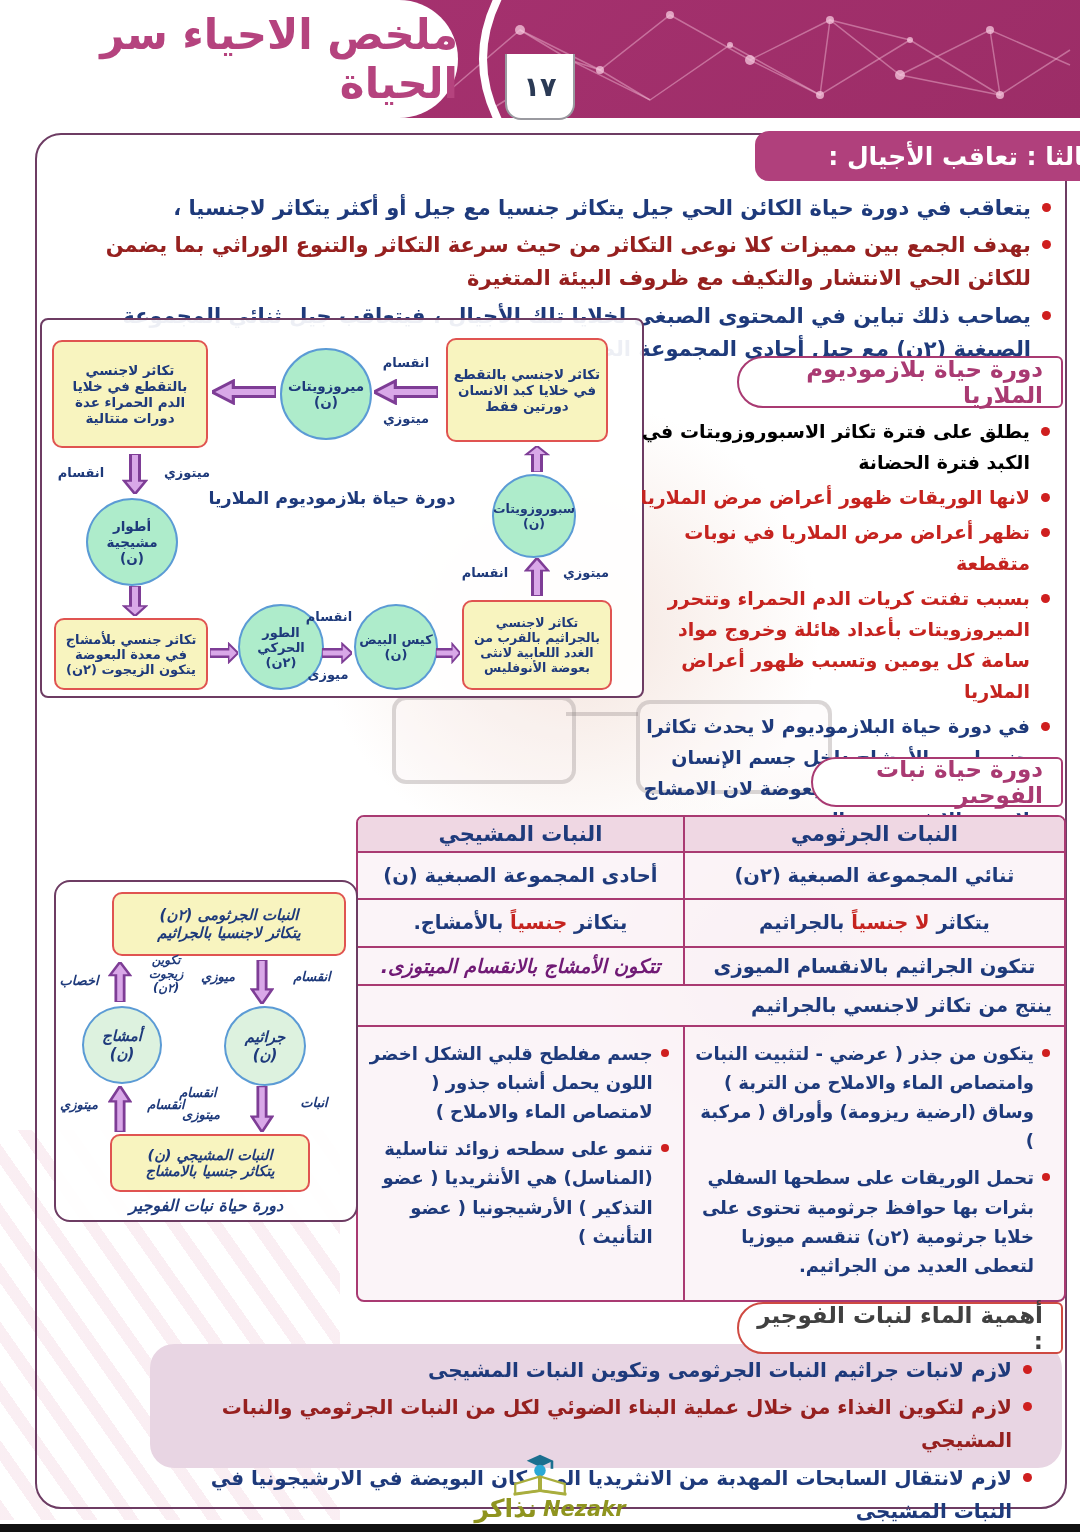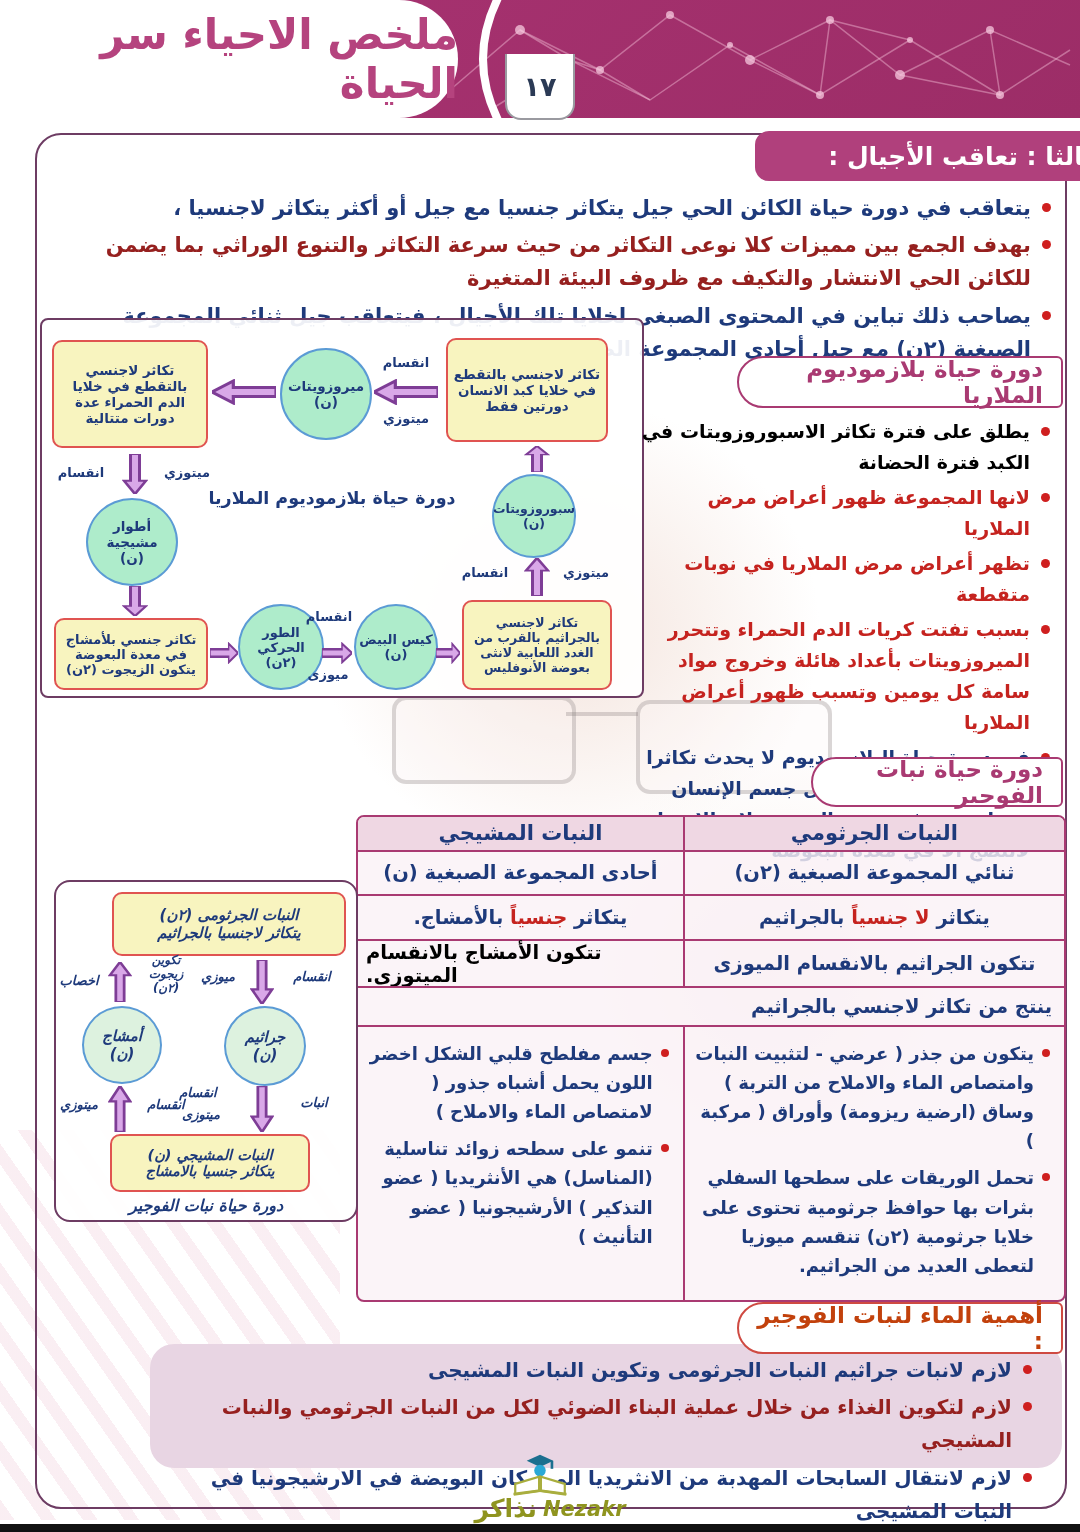--- a/index.html
+++ b/index.html
@@ -32,21 +32,21 @@
 
   
   .main-box{left:35px;top:133px;width:1028px;height:1372px;border:2.5px solid #6d3c63;border-radius:26px;}
   .bottom-bar{left:0;top:1524px;width:1080px;height:8px;background:#121212;}
 
   
   .sec-solid{background:#b0407c;border-radius:14px;color:#fff;font-size:25px;display:flex;align-items:center;
              padding:0 18px;z-index:3;}
   .sec-outline{background:#fff;border:2.5px solid #a93a72;border-radius:26px 6px 6px 26px;color:#a93a72;
                font-size:23px;display:flex;align-items:center;padding:0 18px;z-index:3;}
-  .sec-outline.red{border-color:#cf4a42;color:#c2410c;}
+  .sec-outline.red{border-color:#cf4a42;color:#404040;}
 
   
   ul.blist{list-style:none;margin:0;padding:0;}
   ul.blist li{position:relative;padding-right:24px;margin-bottom:4px;}
   ul.blist .dot{position:absolute;right:4px;top:11px;width:9px;height:9px;border-radius:50%;background:#cf1f1f;}
   .fs21{font-size:21px;line-height:1.58;}
   .fs19{font-size:19px;line-height:1.63;}
   .fs20{font-size:20px;line-height:1.66;}
 
   
@@ -247,21 +247,21 @@
   </div>
 
   <div class="abs sec-outline" style="left:737px;top:356px;width:326px;height:52px;box-sizing:border-box;">
     <span>دورة حياة بلازموديوم الملاريا</span>
   </div>
 
   <ul class="abs blist fs19" style="left:636px;top:416px;width:418px;z-index:2;">
     <li><span class="dot"></span>
       <span style="color: #000000;">يطلق على فترة تكاثر الاسبوروزويتات في الكبد فترة الحضانة</span></li>
     <li><span class="dot"></span>
-      <span style="color: rgb(197, 35, 31);">لانها المجموعة ظهور أعراض مرض الملاريا</span></li>
+      <span style="color: rgb(197, 35, 31);">لانها الوريقات ظهور أعراض مرض الملاريا</span></li>
     <li><span class="dot"></span>
       <span style="color: rgb(197, 35, 31);">تظهر أعراض مرض الملاريا في نوبات متقطعة</span></li>
     <li><span class="dot"></span>
       <span style="color: rgb(197, 35, 31);">بسبب تفتت كريات الدم الحمراء وتتحرر الميروزويتات بأعداد هائلة وخروج مواد سامة كل يومين وتسبب ظهور أعراض الملاريا</span></li>
     <li><span class="dot"></span>
       <span style="color: rgb(30, 58, 123);">في دورة حياة البلازموديوم لا يحدث تكاثرا جنسيا بين الأمشاج داخل جسم الإنسان بينما يحدث في معدة البعوضة لان الامشاج لاتنضج الا في معدة البعوضة</span></li>
   </ul>
 
   <div class="abs sec-outline" style="left:811px;top:757px;width:252px;height:50px;box-sizing:border-box;">
     <span>دورة حياة نبات الفوجير</span>
@@ -290,21 +290,21 @@
         </div>
       <div class="tcell c-l">
         <span><span style="color: rgb(30, 58, 123);">يتكاثر </span><span style="color: rgb(197, 35, 31);">جنسياً </span><span style="color: rgb(30, 58, 123);">بالأمشاج.</span></span>
         </div>
     </div>
     <div class="trow" style="height:45px;">
       <div class="tcell c-r">
         <span><span style="color: rgb(30, 58, 123);">تتكون الجراثيم بالانقسام الميوزى</span></span>
         </div>
       <div class="tcell c-l">
-        <span><span style="color: #000000;">تتكون الأمشاج بالانقسام الميتوزى.</span></span>
+        <span><span style="color: #701a75; font-style: italic;">تتكون الأمشاج بالانقسام الميتوزى.</span></span>
         </div>
     </div>
     <div class="trow" style="height:47px;">
       <div class="tcell c-l">
         <span><span style="color: rgb(30, 58, 123);">ينتج من تكاثر لاجنسي بالجراثيم</span></span>
         </div>
     </div>
     <div class="trow" style="flex:1;">
       <div class="tcell c-r tdetail">
         <ul class="blist">

